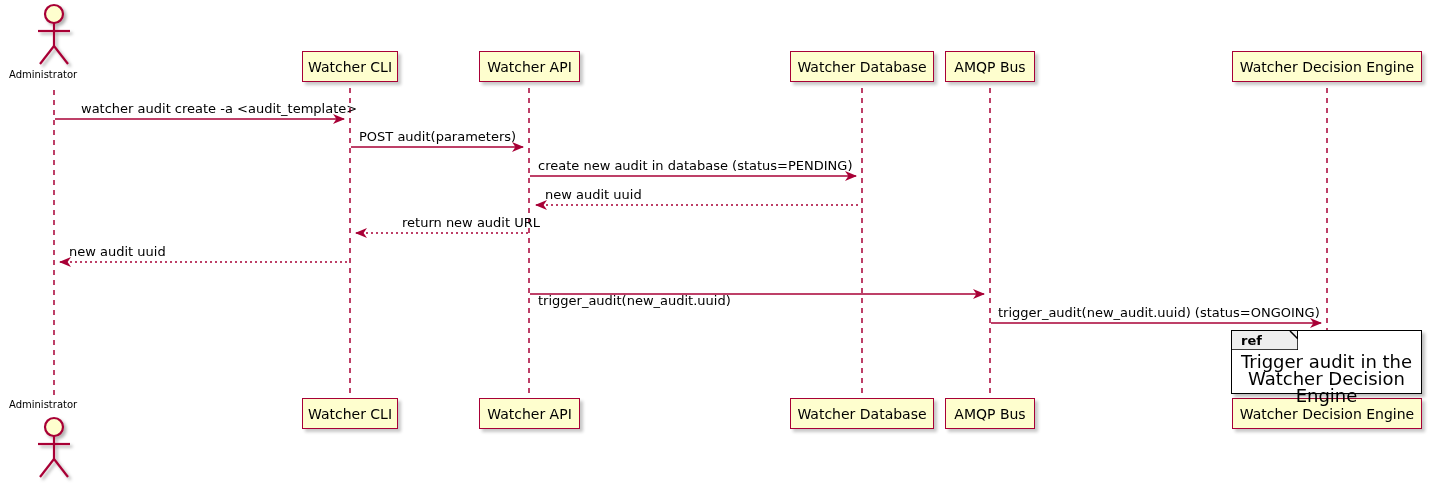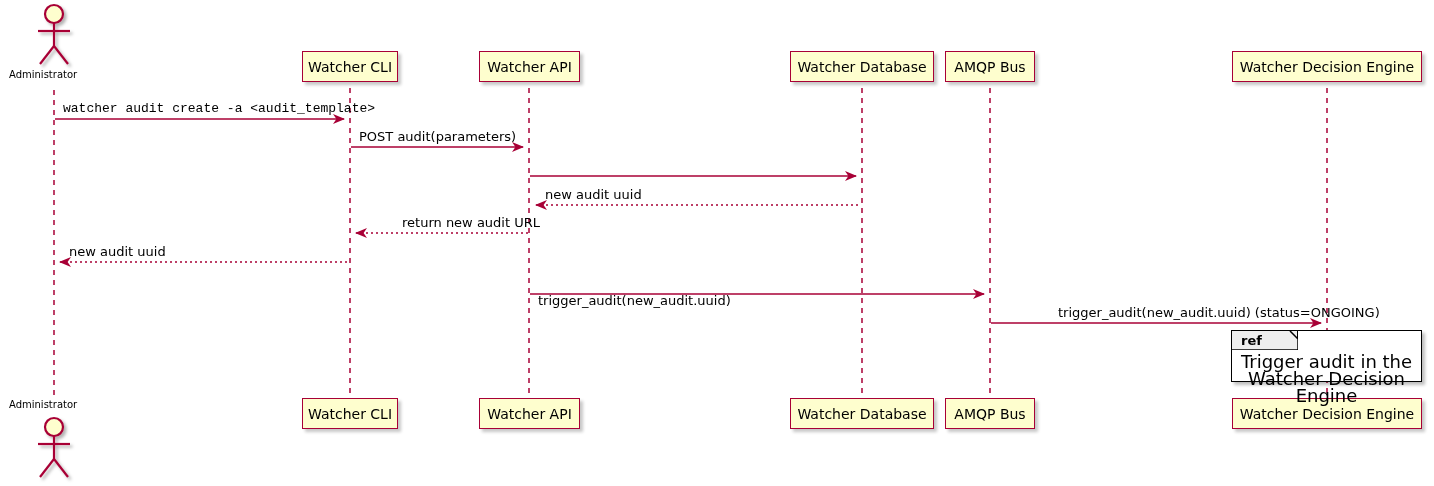--- a/index.html
+++ b/index.html
@@ -183,50 +183,53 @@
   </div>
 
   <div class="participant-box" style="left:1232px; top:398px; width:190px; height:31px;">
     <span>Watcher Decision Engine</span>
   </div>
 
   <div class="actor-label" style="left:9px; top:399px;">
     <span>Administrator</span>
   </div>
 
-  <div class="msg-label" style="left:63px; top:101px;font-family:Liberation Mono, monospace;">
+  <div class="msg-label" style="left:81px; top:101px;">
     <span>watcher audit create -a &lt;audit_template&gt;</span>
   </div>
 
   <div class="msg-label" style="left:359px; top:129px;">
     <span>POST audit(parameters)</span>
   </div>
 
+  <div class="msg-label" style="left:538px; top:158px;">
+    <span>create new audit in database (status=PENDING)</span>
+  </div>
 
   <div class="msg-label" style="left:545px; top:187px;">
     <span>new audit uuid</span>
   </div>
 
   <div class="msg-label" style="left:366px; top:215px;margin-left:36px;">
     <span>return new audit URL</span>
   </div>
 
   <div class="msg-label" style="left:69px; top:244px;">
     <span>new audit uuid</span>
   </div>
 
   <div class="msg-label" style="left:538px; top:293px;text-align:center;">
     <span>trigger_audit(new_audit.uuid)</span>
   </div>
 
-  <div class="msg-label" style="left:1058px; top:305px;">
+  <div class="msg-label" style="left:998px; top:305px;">
     <span>trigger_audit(new_audit.uuid) (status=ONGOING)</span>
   </div>
 
-  <div class="ref-box" style="left:1231px; top:330px; width:191px; height:52px;">
+  <div class="ref-box" style="left:1231px; top:330px; width:191px; height:64px;">
     <div class="ref-tab" style="width:66px; border-bottom-right-radius:0;">
       <svg width="66" height="19" style="position:absolute;left:0;top:0;">
         <path d="M0,0 L58,0 L66,8 L66,19 L0,19 Z" fill="#EEEEEE" stroke="none"></path>
         <path d="M58,0 L66,8 L66,19 L0,19" fill="none" stroke="#000000" stroke-width="1.5"></path>
       </svg>
     </div>
     <div class="ref-tab-label">
       <span>ref</span>
     </div>
     <div class="ref-body">

